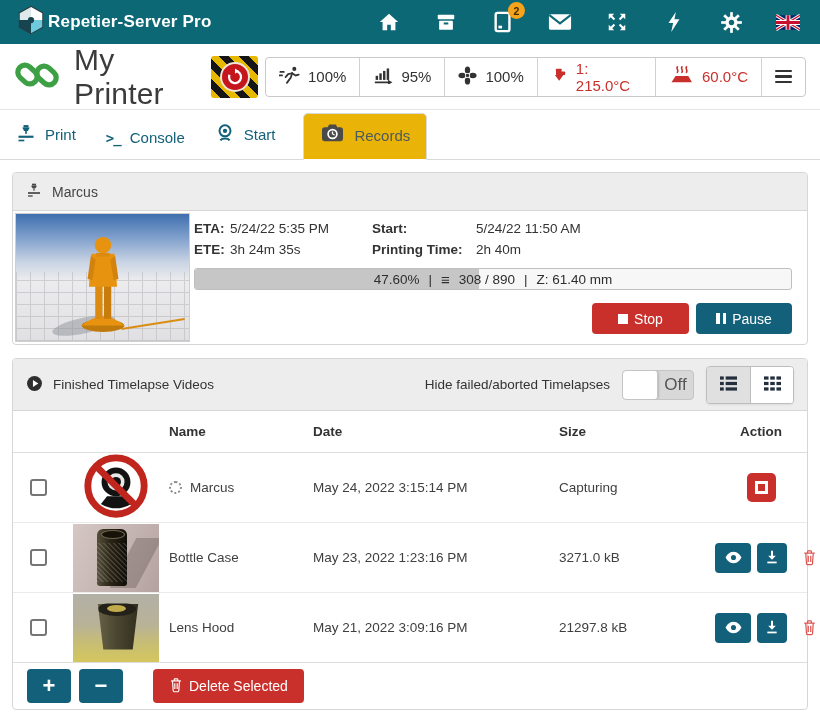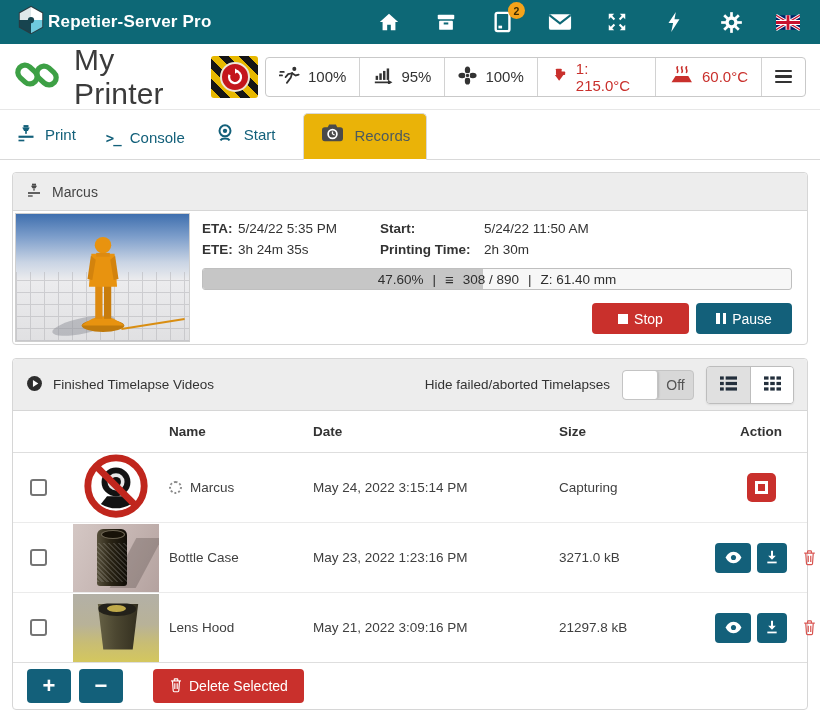--- a/index.html
+++ b/index.html
@@ -41,41 +41,41 @@
   
   .print-card { margin-bottom:13px; }
   .print-card .card-header { height:38px; font-size:14px; color:#444; }
   .print-body { display:flex; padding:2px; }
   .print-thumb { width:175px; height:129px; border:1px solid #cfcfcf; position:relative; overflow:hidden; flex:none;
     background:linear-gradient(180deg,#3f6fae 0%,#7d9ecb 18%,#c9d4e4 38%,#ececee 52%,#e0e0e2 100%); }
   .print-thumb::before { content:""; position:absolute; left:0; right:0; top:46%; bottom:0; opacity:.55;
     background-image:repeating-linear-gradient(0deg,#b6b6ba 0 1px,transparent 1px 12px),repeating-linear-gradient(90deg,#b6b6ba 0 1px,transparent 1px 14px); }
   .print-thumb::after { content:""; position:absolute; width:64px; height:2px; background:#d98e12; right:4px; bottom:16px; transform:rotate(-9deg); }
   .print-thumb svg { position:absolute; left:50%; top:4px; transform:translateX(-50%); }
-  .print-info { flex:1; padding:8px 13px 8px 12px; display:flex; flex-direction:column; }
+  .print-info { flex:1; padding:8px 13px 8px 4px; display:flex; flex-direction:column; }
   .info-grid { display:grid; grid-template-columns:36px 142px 104px auto; row-gap:6px; font-size:13.5px; color:#333; }
   .info-grid b { font-weight:700; }
   .progress { margin-top:11px; height:22px; border:1px solid #bfbfbf; border-radius:3px; background:#f7f7f7; position:relative; overflow:hidden; }
   .progress-fill { position:absolute; left:0; top:0; bottom:0; background:#c6c6c6; }
   .progress-text { position:absolute; inset:0; display:flex; align-items:center; justify-content:center; gap:9px; font-size:13.5px; color:#2e2e2e; }
   .progress-text .lyr { font-weight:700; font-size:15px; }
   .print-actions { margin-top:13px; display:flex; justify-content:flex-end; gap:7px; }
   .btn { display:flex; align-items:center; justify-content:center; gap:6px; border:none; border-radius:4px; color:#fff; font-size:14px; font-family:inherit; cursor:pointer; }
   .btn-stop { background:#c9302c; width:97px; height:31px; }
   .btn-pause { background:#13607a; width:96px; height:31px; }
   .sq { width:10px; height:10px; background:#fff; }
   .pause-bars { display:flex; gap:3px; }
   .pause-bars div { width:3.5px; height:11px; background:#fff; }
 
   
   .tl-card .card-header { height:52px; font-size:13.5px; color:#333; }
   .tl-right { margin-left:auto; display:flex; align-items:center; gap:12px; }
   .toggle { display:flex; width:72px; height:30px; border:1px solid #c4c4c4; border-radius:4px; overflow:hidden; cursor:pointer; background:#d8d8d8; }
   .toggle-knob { width:35px; background:#fff; border-right:1px solid #c4c4c4; border-radius:3px; box-shadow:1px 0 2px rgba(0,0,0,.15); }
-  .toggle-label { flex:1; display:flex; align-items:center; justify-content:center; font-size:14px; color:#555;text-align:right; }
+  .toggle-label { flex:1; display:flex; align-items:center; justify-content:center; font-size:17px; color:#555;text-align:right; }
   .viewgroup { display:flex; border:1px solid #bdbdbd; border-radius:4px; overflow:hidden; box-shadow:0 1px 2px rgba(0,0,0,.08); }
   .viewbtn { width:43px; height:36px; display:flex; align-items:center; justify-content:center; background:#fff; cursor:pointer; }
   .viewbtn.active { background:#e0e0e0; }
   .viewbtn + .viewbtn { border-left:1px solid #bdbdbd; }
 
   .t-grid { display:grid; grid-template-columns:50px 106px 144px 246px 156px 1fr; align-items:center; }
   .t-head { height:42px; border-bottom:1px solid #dedede; font-size:13.5px; font-weight:700; color:#333; }
   .t-row { height:70px; border-bottom:1px solid #ebebeb; font-size:13.5px; color:#3f3f3f; }
   .cell-check, .cell-thumb { display:flex; align-items:center; justify-content:center; }
   .cell-action { display:flex; align-items:center; justify-content:center; }
@@ -346,21 +346,21 @@
         </div>
         <div class="print-info">
           <div class="info-grid">
             <b>ETA:</b>
             <span>5/24/22 5:35 PM</span>
             <b>Start:</b>
             <span>5/24/22 11:50 AM</span>
             <b>ETE:</b>
             <span>3h 24m 35s</span>
             <b>Printing Time:</b>
-            <span>2h 30m</span>
+            <span>2h 40m</span>
           </div>
           <div class="progress">
             <div class="progress-fill" style="width: 47.6%;"></div>
             <div class="progress-text">
               <span>47.60%</span>
               <span>|</span>
               <span class="lyr">≡</span>
               <span><span>308</span> <span>/</span> <span>890</span></span>
               <span>|</span>
               <span>Z: 61.40 mm</span>

